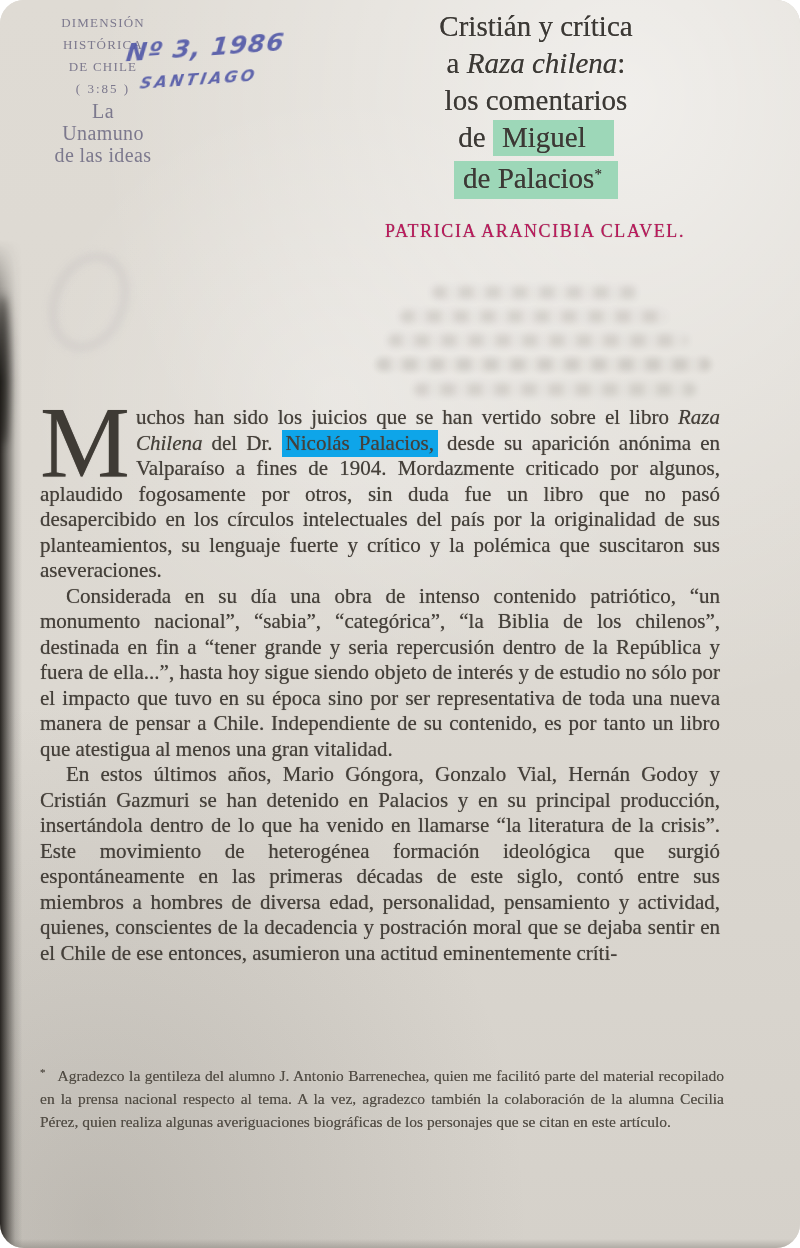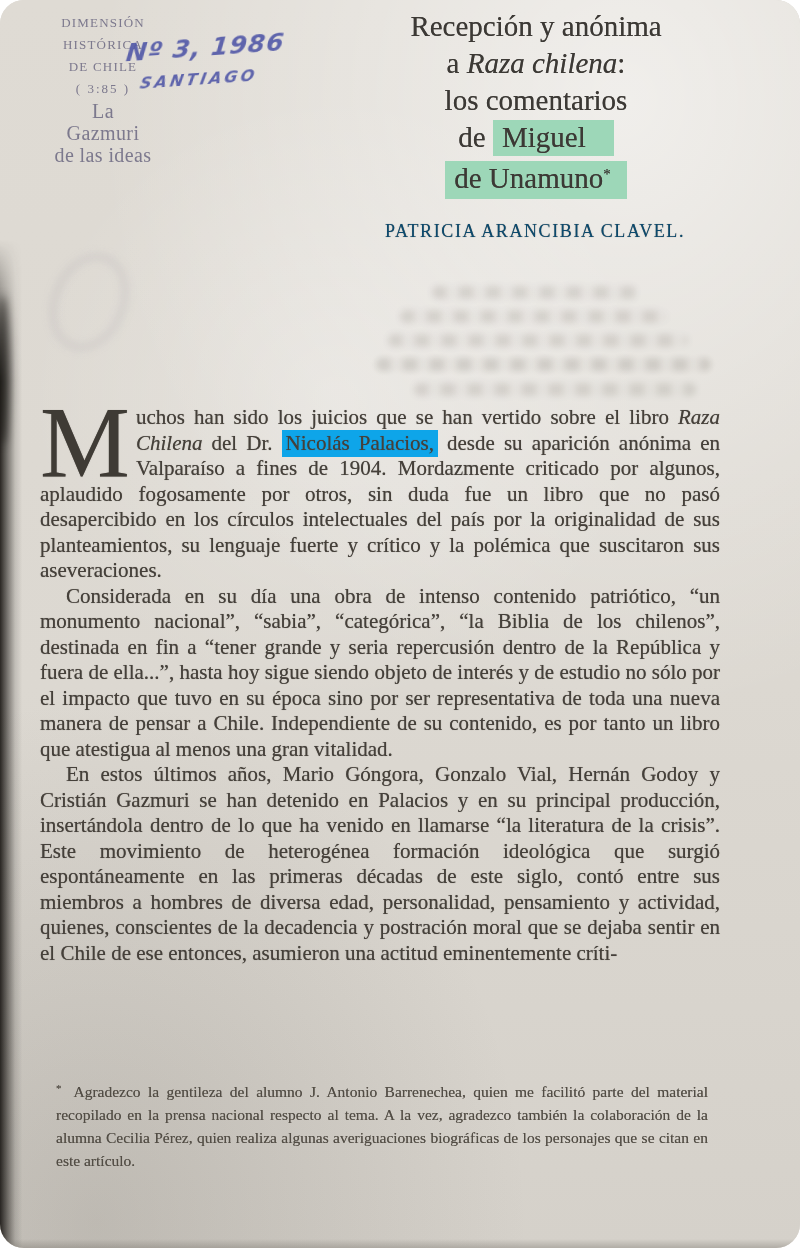--- a/index.html
+++ b/index.html
@@ -55,21 +55,21 @@
     text-shadow:0 0 0.6px rgba(60,57,53,0.75);filter:blur(0.25px);
   }
   .em{font-style:italic;margin-top:22px;}
   .hl{background:#9dd7b8;box-decoration-break:clone;}
   .hl-miguel{padding:1px 28px 3px 9px;}
   .hl-unamuno{padding:1px 16px 5px 9px;}
   .note-mark{font-size:15px;vertical-align:9px;letter-spacing:0;}
 
   .author{
     position:absolute;left:355px;top:221px;width:360px;text-align:center;
-    font-size:18px;letter-spacing:1.6px;color:#0c4a6e;
+    font-size:18px;letter-spacing:1.6px;color:#be185d;
     text-shadow:0 0 0.8px rgba(87,82,73,0.8);filter:blur(0.35px);
   }
 
   
   .g-line{
     position:absolute;height:13px;border-radius:6px;filter:blur(3px);opacity:0.8;
     background:repeating-linear-gradient(90deg, rgba(112,106,97,0.22) 0 14px, rgba(112,106,97,0.05) 14px 27px);
   }
   .g1{left:432px;top:286px;width:205px;}
   .g2{left:400px;top:310px;width:268px;}
@@ -111,46 +111,46 @@
   <div class="left-edge"></div>
   <div class="left-edge-blob"></div>
   <div class="bottom-edge"></div>
 
   <div class="stamp">
     <div class="s-caps">DIMENSIÓN</div>
     <div class="s-caps">HISTÓRICA</div>
     <div class="s-caps">DE CHILE</div>
     <div class="s-num">( 3:85 )</div>
     <div class="s-ital">La</div>
-    <div class="s-ital">Gazmuri</div>
+    <div class="s-ital">Unamuno</div>
     <div class="s-ital">de las ideas</div>
   </div>
 
   <div class="hw hw1">Nº 3, 1986</div>
   <div class="hw hw2">SANTIAGO</div>
 
   <div class="title">
-    <div class="t-line">Recepción y anónima</div>
+    <div class="t-line">Cristián y crítica</div>
     <div class="t-line"><span>a </span><span class="em">Raza chilena</span><span>:</span></div>
     <div class="t-line">los comentarios</div>
     <div class="t-line"><span>de </span><span class="hl hl-miguel">Miguel</span></div>
-    <div class="t-line"><span class="hl hl-unamuno"><span>de Unamuno</span><span class="note-mark">*</span></span></div>
+    <div class="t-line"><span class="hl hl-unamuno"><span>de Palacios</span><span class="note-mark">*</span></span></div>
   </div>
 
   <div class="author">PATRICIA ARANCIBIA CLAVEL.</div>
 
   <div class="g-smudge"></div>
   <div class="g-line g1"></div>
   <div class="g-line g2"></div>
   <div class="g-line g3"></div>
   <div class="g-line g4"></div>
   <div class="g-line g5"></div>
 
   <div class="body-text">
     <p><span class="dropcap">M</span><span>uchos han sido los juicios que se han vertido sobre el libro </span><span class="em">Raza Chilena</span><span> del Dr. </span><span class="hl-inline">Nicolás Palacios,</span><span> desde su aparición anónima en Valparaíso a fines de 1904. Mordazmente criticado por algunos, aplaudido fogosamente por otros, sin duda fue un libro que no pasó desapercibido en los círculos intelectuales del país por la originalidad de sus planteamientos, su lenguaje fuerte y crítico y la polémica que suscitaron sus aseveraciones.</span></p>
     <p class="indent">Considerada en su día una obra de intenso contenido patriótico, “un monumento nacional”, “sabia”, “categórica”, “la Biblia de los chilenos”, destinada en fin a “tener grande y seria repercusión dentro de la República y fuera de ella...”, hasta hoy sigue siendo objeto de interés y de estudio no sólo por el impacto que tuvo en su época sino por ser representativa de toda una nueva manera de pensar a Chile. Independiente de su contenido, es por tanto un libro que atestigua al menos una gran vitalidad.</p>
     <p class="indent">En estos últimos años, Mario Góngora, Gonzalo Vial, Hernán Godoy y Cristián Gazmuri se han detenido en Palacios y en su principal producción, insertándola dentro de lo que ha venido en llamarse “la literatura de la crisis”. Este movimiento de heterogénea formación ideológica que surgió espontáneamente en las primeras décadas de este siglo, contó entre sus miembros a hombres de diversa edad, personalidad, pensamiento y actividad, quienes, conscientes de la decadencia y postración moral que se dejaba sentir en el Chile de ese entonces, asumieron una actitud eminentemente críti-</p>
   </div>
 
   <div class="footnote">
-    <p style="margin:16px;"><span class="fn-mark">*</span><span>Agradezco la gentileza del alumno J. Antonio Barrenechea, quien me facilitó parte del material recopilado en la prensa nacional respecto al tema. A la vez, agradezco también la colaboración de la alumna Cecilia Pérez, quien realiza algunas averiguaciones biográficas de los personajes que se citan en este artículo.</span></p>
+    <p style="margin:0;"><span class="fn-mark">*</span><span>Agradezco la gentileza del alumno J. Antonio Barrenechea, quien me facilitó parte del material recopilado en la prensa nacional respecto al tema. A la vez, agradezco también la colaboración de la alumna Cecilia Pérez, quien realiza algunas averiguaciones biográficas de los personajes que se citan en este artículo.</span></p>
   </div>
 </div>
 
 </body></html>

